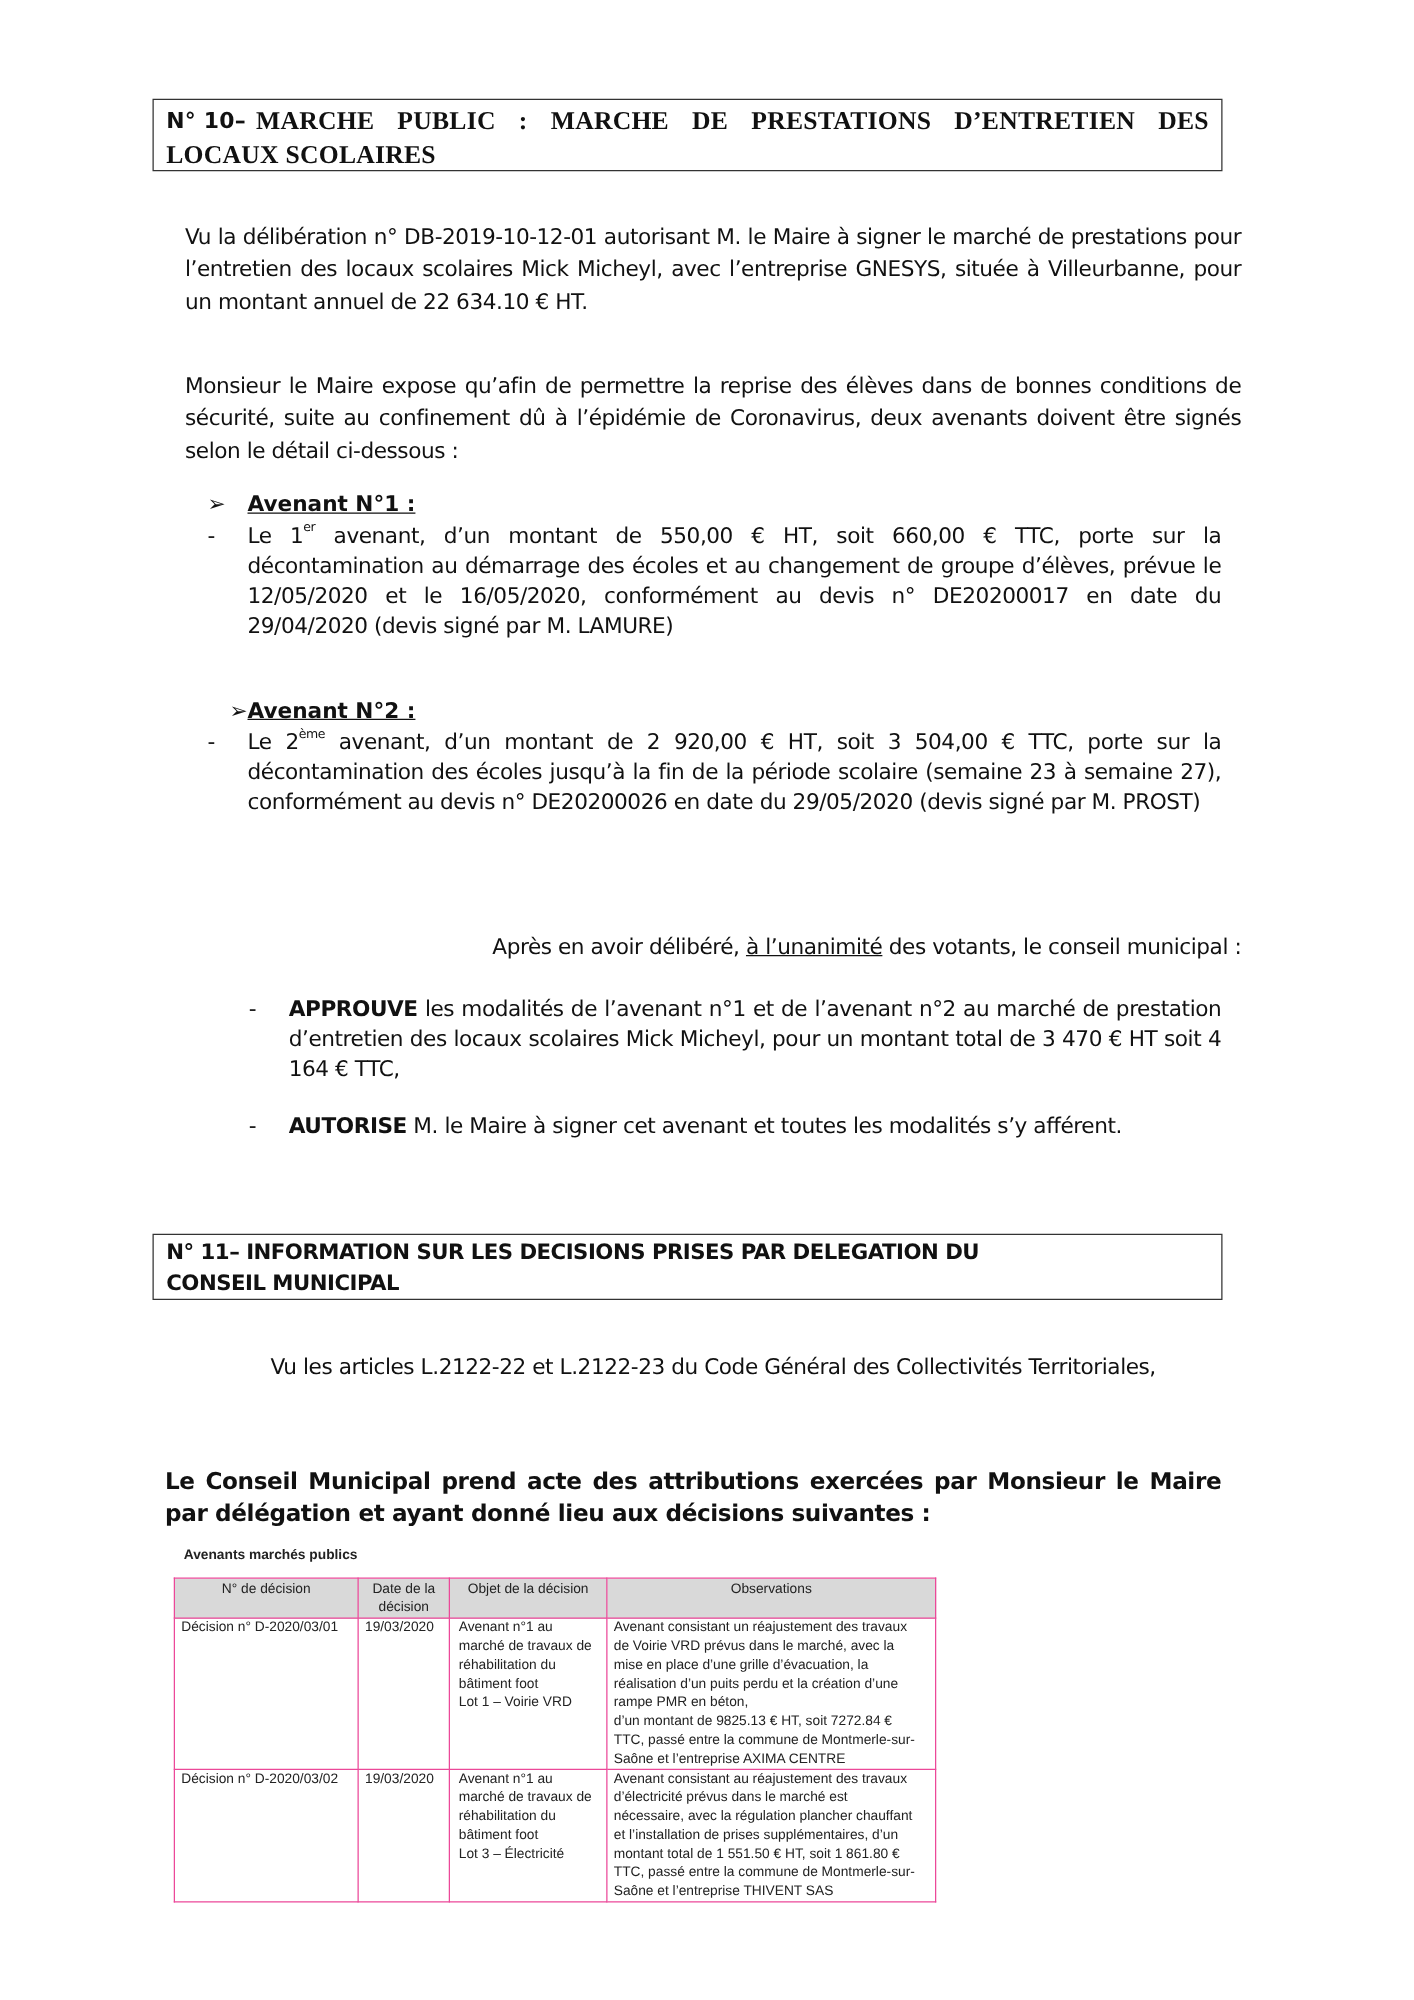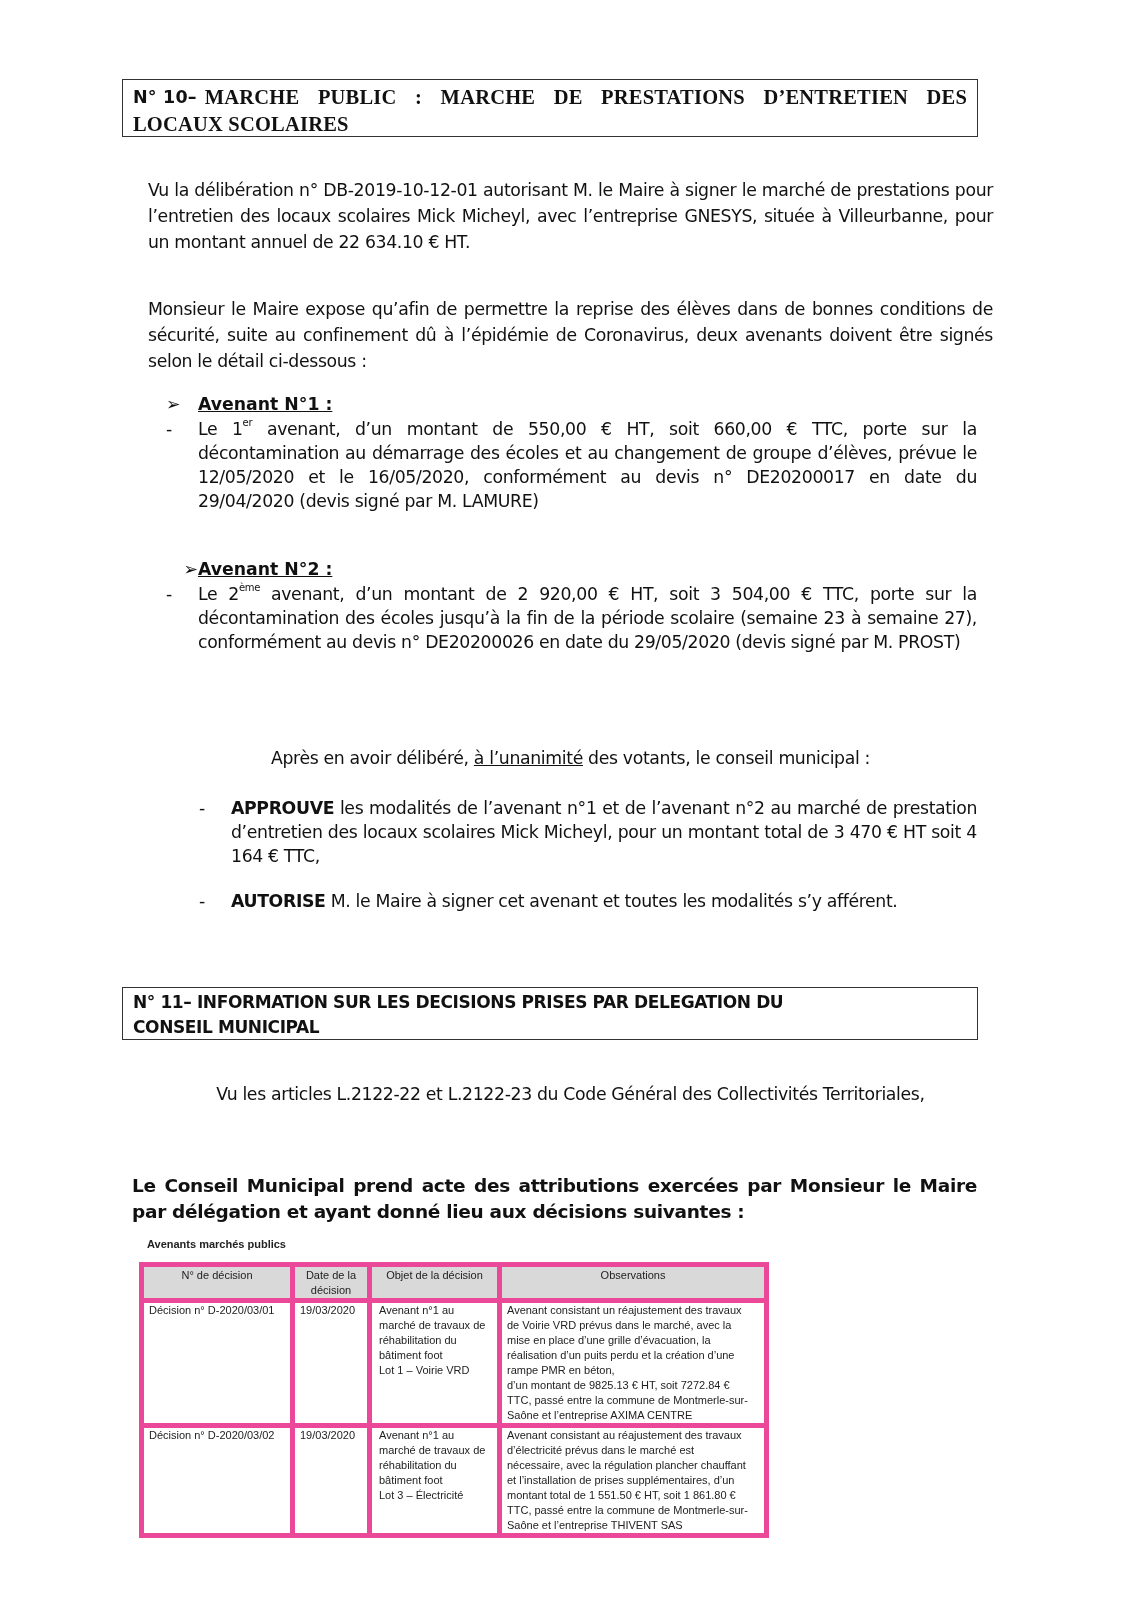--- a/index.html
+++ b/index.html
@@ -25,21 +25,21 @@
   sup { font-size: 10px; line-height: 0; position: relative; top: -2px; vertical-align: super; }
   .u { text-decoration: underline; }
   .b { font-weight: bold; }
   .bold-para { position: absolute; left: 132px; width: 845px; font-size: 18.5px; line-height: 26px;
                font-weight: bold; text-align: justify; text-align-last: left; letter-spacing: -0.3px; }
   
   .tbl-caption { position: absolute; left: 147px; top: 1238px; font-family: "Liberation Sans", sans-serif;
                  font-weight: bold; font-size: 11px; color: #222; }
   table.dec { position: absolute; left: 139px; top: 1262px; border-collapse: collapse;
               font-family: "Liberation Sans", sans-serif; font-size: 11px; line-height: 15px; color: #222; }
-  table.dec th, table.dec td { border: 5px solid #ec4899; vertical-align: top; padding: 0 5px; }
+  table.dec th, table.dec td { border: 1px solid #ec4899; vertical-align: top; padding: 0 5px; }
   table.dec th { background: #d9d9d9; font-weight: normal; text-align: center; padding-top: 1px; }
   table.dec td.c2 { padding-left: 7px; }
   .cell-line { display: block; white-space: nowrap; }
 </style>
 </head>
 <body>
 
 <div class="page">
 
   <div class="boxed-title serif-title" style="top:79px; height:58px;">
@@ -63,21 +63,21 @@
   </div>
 
   <div class="heading-av" style="top:556px;text-align:right;">
     <span class="arrow">➢</span><span class="u">Avenant N°2 :</span>
   </div>
   <div class="bullet" style="left:198px; width:779px; top:582px; text-align-last:left;">
     <span class="dash">-</span>
     <span>Le 2</span><sup>ème</sup><span> avenant, d’un montant de 2 920,00 € HT, soit 3 504,00 € TTC, porte sur la décontamination des écoles jusqu’à la fin de la période scolaire (semaine 23 à semaine 27), conformément au devis n° DE20200026 en date du 29/05/2020 (devis signé par M. PROST)</span>
   </div>
 
-  <div class="para" style="top:745px; text-align:center;">
+  <div class="para" style="top:745px; text-align:right;">
     <span>Après en avoir délibéré, </span><span class="u">à l’unanimité</span><span> des votants, le conseil municipal :</span>
   </div>
 
   <div class="bullet" style="left:231px; width:746px; top:796px; text-align-last:left;">
     <span class="dash" style="left:-32px;">-</span>
     <span class="b">APPROUVE</span><span> les modalités de l’avenant n°1 et de l’avenant n°2 au marché de prestation d’entretien des locaux scolaires Mick Micheyl, pour un montant total de 3 470 € HT soit 4 164 € TTC,</span>
   </div>
   <div class="bullet" style="left:231px; width:746px; top:889px; text-align:left;">
     <span class="dash" style="left:-32px;">-</span>
     <span class="b">AUTORISE</span><span> M. le Maire à signer cet avenant et toutes les modalités s’y afférent.</span>

